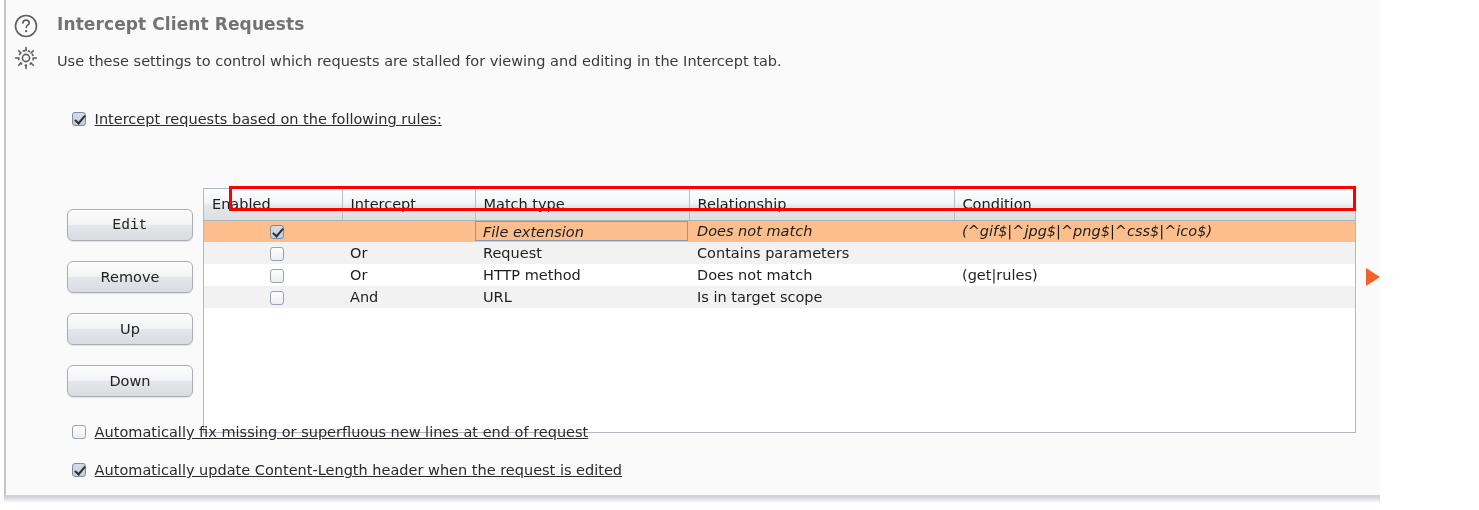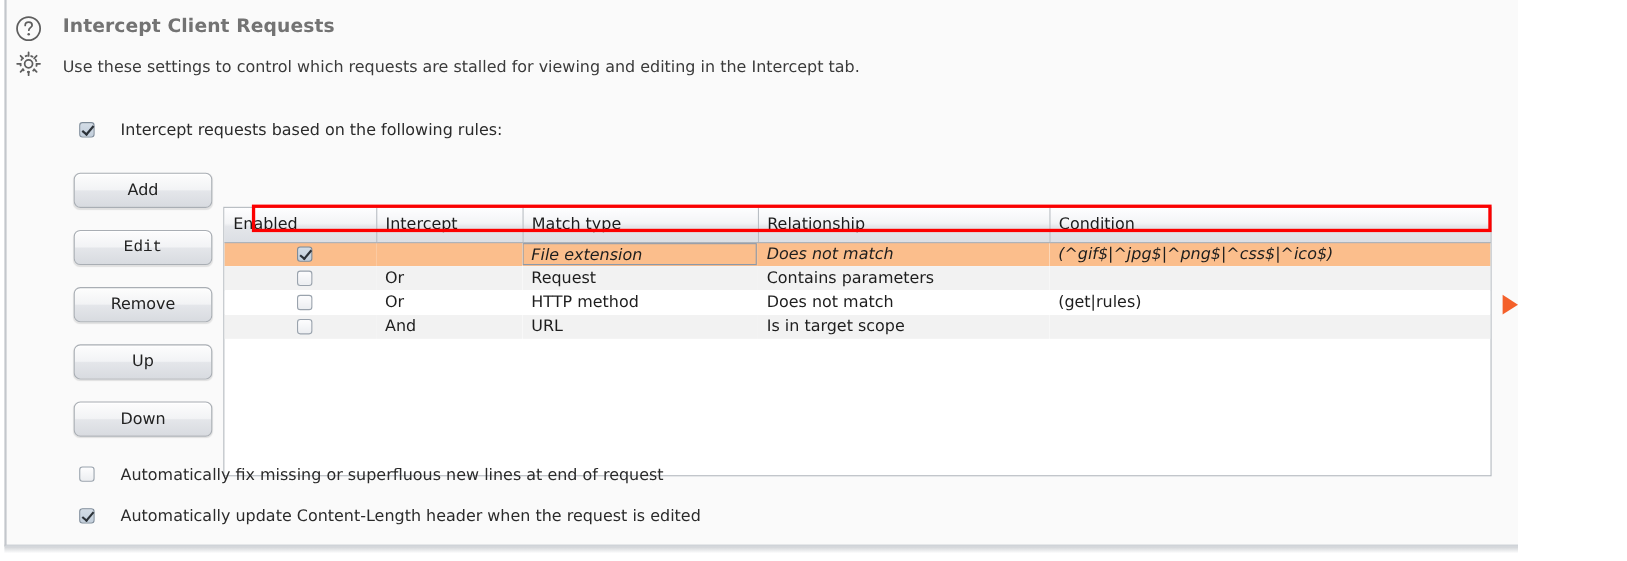--- a/index.html
+++ b/index.html
@@ -103,21 +103,21 @@
     border-width: 0 2px 2px 0;
     transform: rotate(40deg);
   }
 
   .cbrow {
     position: absolute;
     font-size: 14.5px;
     color: #2b2b2b;
     white-space: nowrap;
   }
-  .cbrow .lbl { margin-left: 19px; }
+  .cbrow .lbl { margin-left: 4px; text-decoration: underline; }
 
   #cb-main { left: 72px; top: 111px; }
   #cb-fixnl { left: 72px; top: 424px; }
   #cb-contentlen { left: 72px; top: 462px; }
 
   
   .btn {
     position: absolute;
     left: 67px;
     width: 126px;
@@ -249,21 +249,20 @@
   </div>
 
   <div class="title">Intercept Client Requests</div>
   <div class="subtitle">Use these settings to control which requests are stalled for viewing and editing in the Intercept tab.</div>
 
   <div class="cbrow" id="cb-main">
     <span class="cb checked"></span>
     <span class="lbl">Intercept requests based on the following rules:</span>
   </div>
 
-  <button class="btn" id="btn-add">Add</button>
   <button class="btn" id="btn-edit">Edit</button>
   <button class="btn" id="btn-remove">Remove</button>
   <button class="btn" id="btn-up">Up</button>
   <button class="btn" id="btn-down">Down</button>
 
   <div class="table-wrap">
     <table class="grid">
       <colgroup>
         <col style="width:138px">
         <col style="width:133px">

